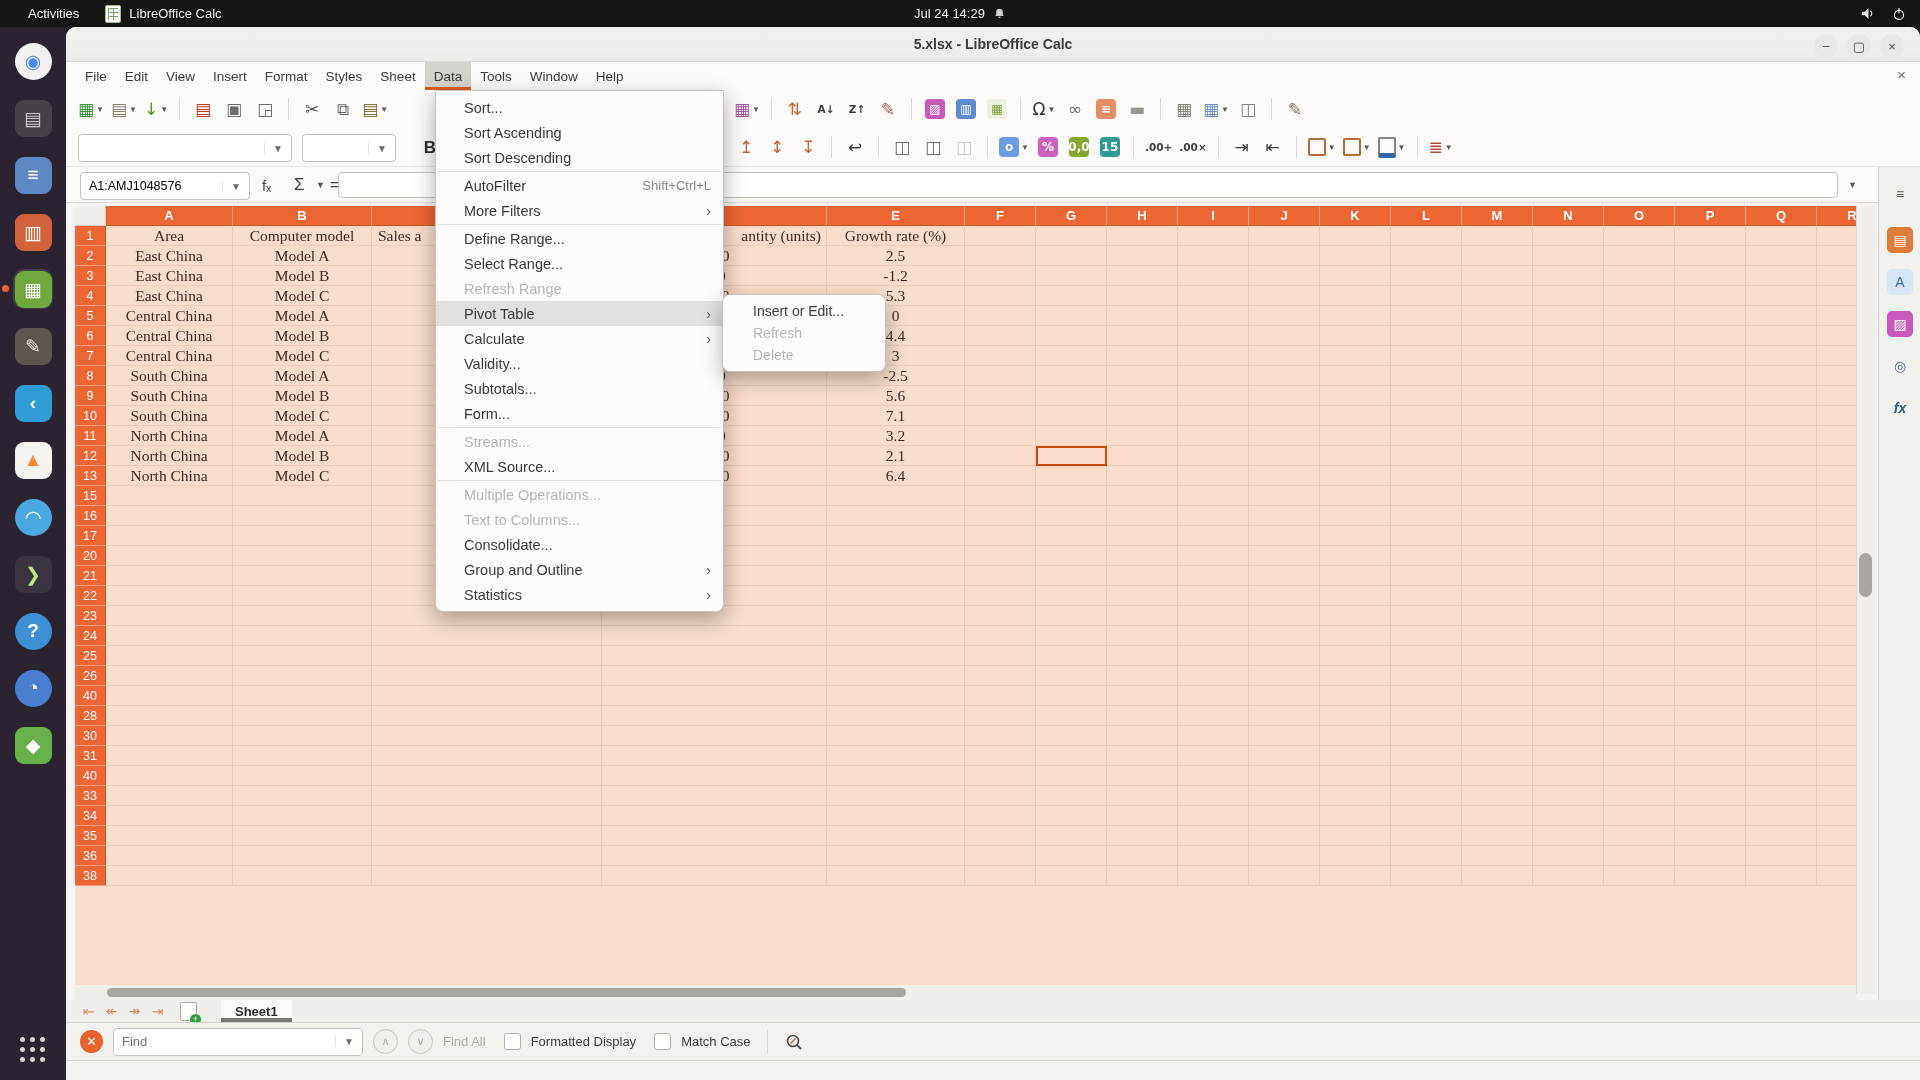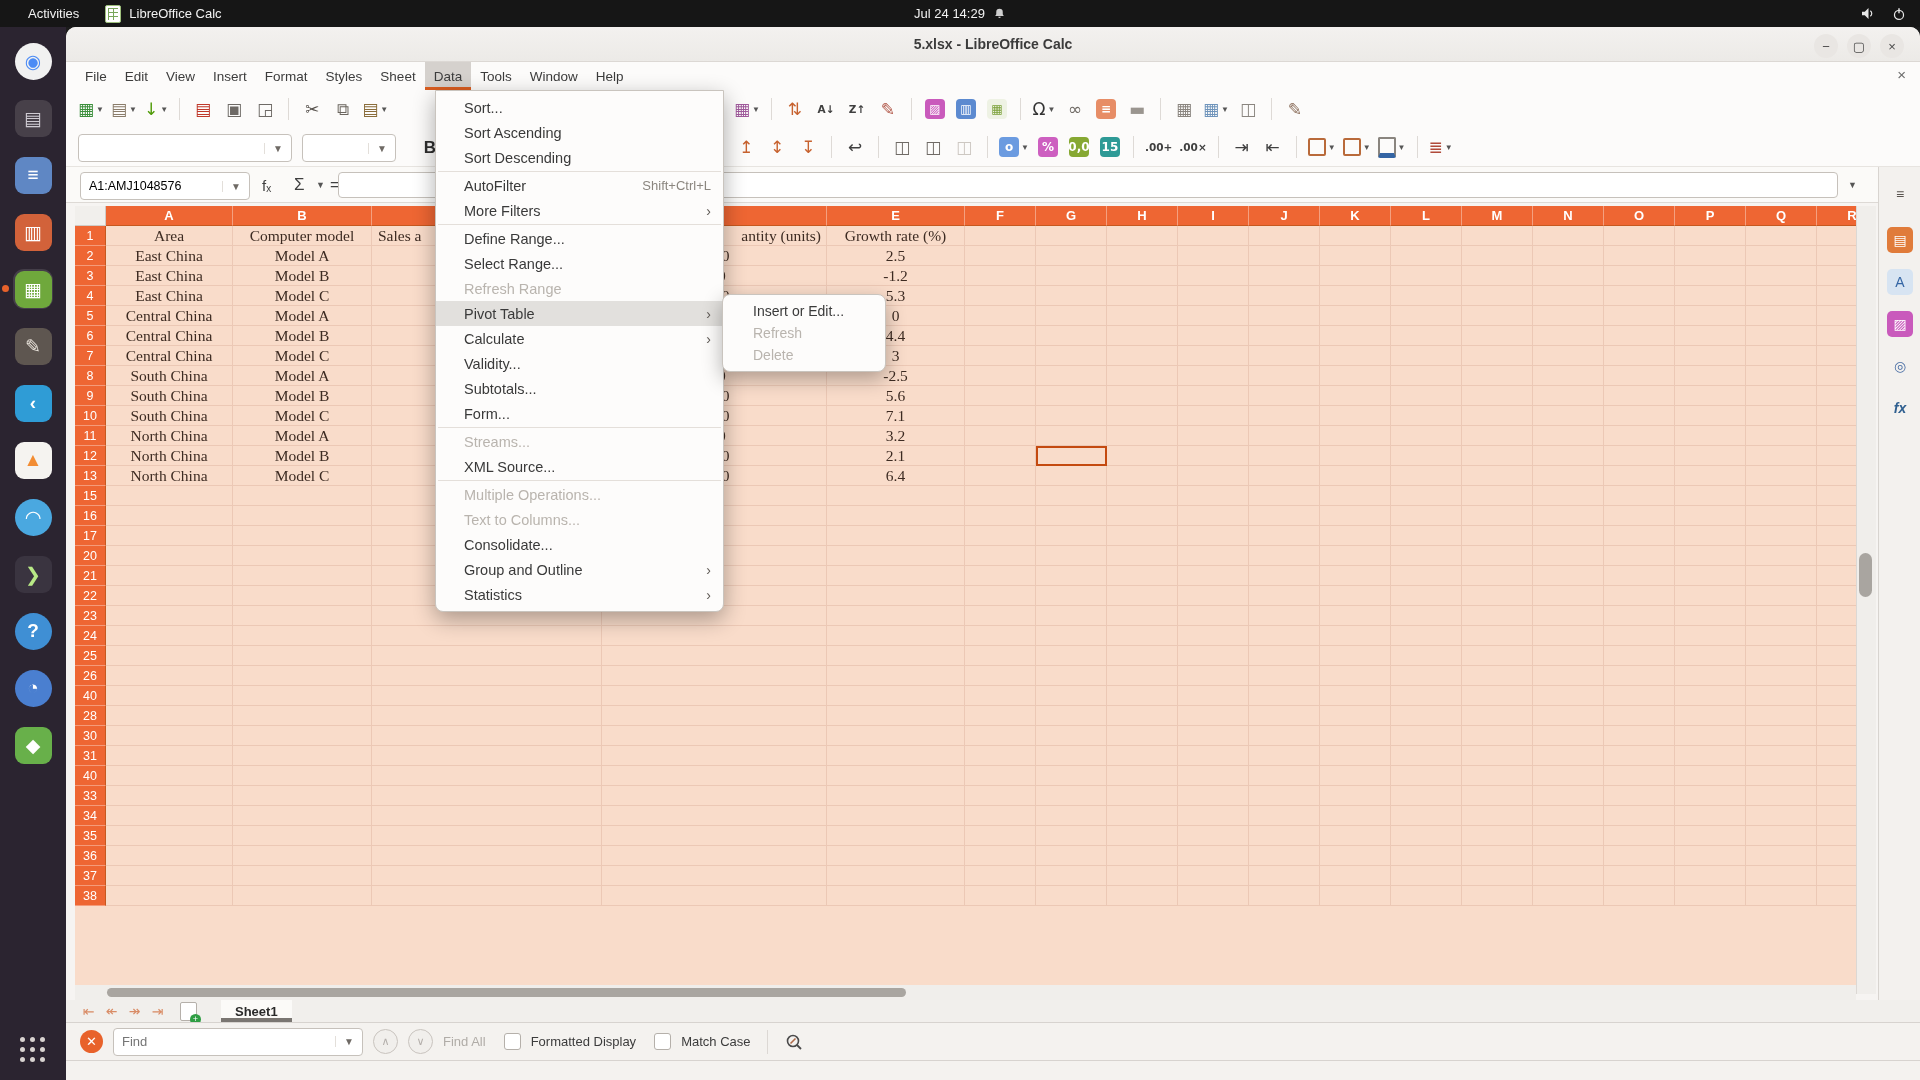--- a/index.html
+++ b/index.html
@@ -1097,41 +1097,20 @@
       <div class="cell" style="width: 71px;"></div>
       <div class="cell" style="width: 71px;"></div>
       <div class="cell" style="width: 71px;"></div>
       <div class="cell" style="width: 71px;"></div>
       <div class="cell" style="width: 71px;"></div>
       <div class="cell" style="width: 71px;"></div>
       <div class="cell" style="width: 71px;"></div>
       <div class="cell" style="width: 71px;"></div>
     </div>
     <div class="grow">
-      <div class="rh" style="width: 31px;">37</div>
-      <div class="cell" style="width: 127px;"></div>
-      <div class="cell" style="width: 139px;"></div>
-      <div class="cell" style="width: 230px;"></div>
-      <div class="cell" style="width: 225px;"></div>
-      <div class="cell" style="width: 138px;"></div>
-      <div class="cell" style="width: 71px;"></div>
-      <div class="cell" style="width: 71px;"></div>
-      <div class="cell" style="width: 71px;"></div>
-      <div class="cell" style="width: 71px;"></div>
-      <div class="cell" style="width: 71px;"></div>
-      <div class="cell" style="width: 71px;"></div>
-      <div class="cell" style="width: 71px;"></div>
-      <div class="cell" style="width: 71px;"></div>
-      <div class="cell" style="width: 71px;"></div>
-      <div class="cell" style="width: 71px;"></div>
-      <div class="cell" style="width: 71px;"></div>
-      <div class="cell" style="width: 71px;"></div>
-      <div class="cell" style="width: 71px;"></div>
-    </div>
-    <div class="grow">
       <div class="rh" style="width: 31px;">38</div>
       <div class="cell" style="width: 127px;"></div>
       <div class="cell" style="width: 139px;"></div>
       <div class="cell" style="width: 230px;"></div>
       <div class="cell" style="width: 225px;"></div>
       <div class="cell" style="width: 138px;"></div>
       <div class="cell" style="width: 71px;"></div>
       <div class="cell" style="width: 71px;"></div>
       <div class="cell" style="width: 71px;"></div>
       <div class="cell" style="width: 71px;"></div>

